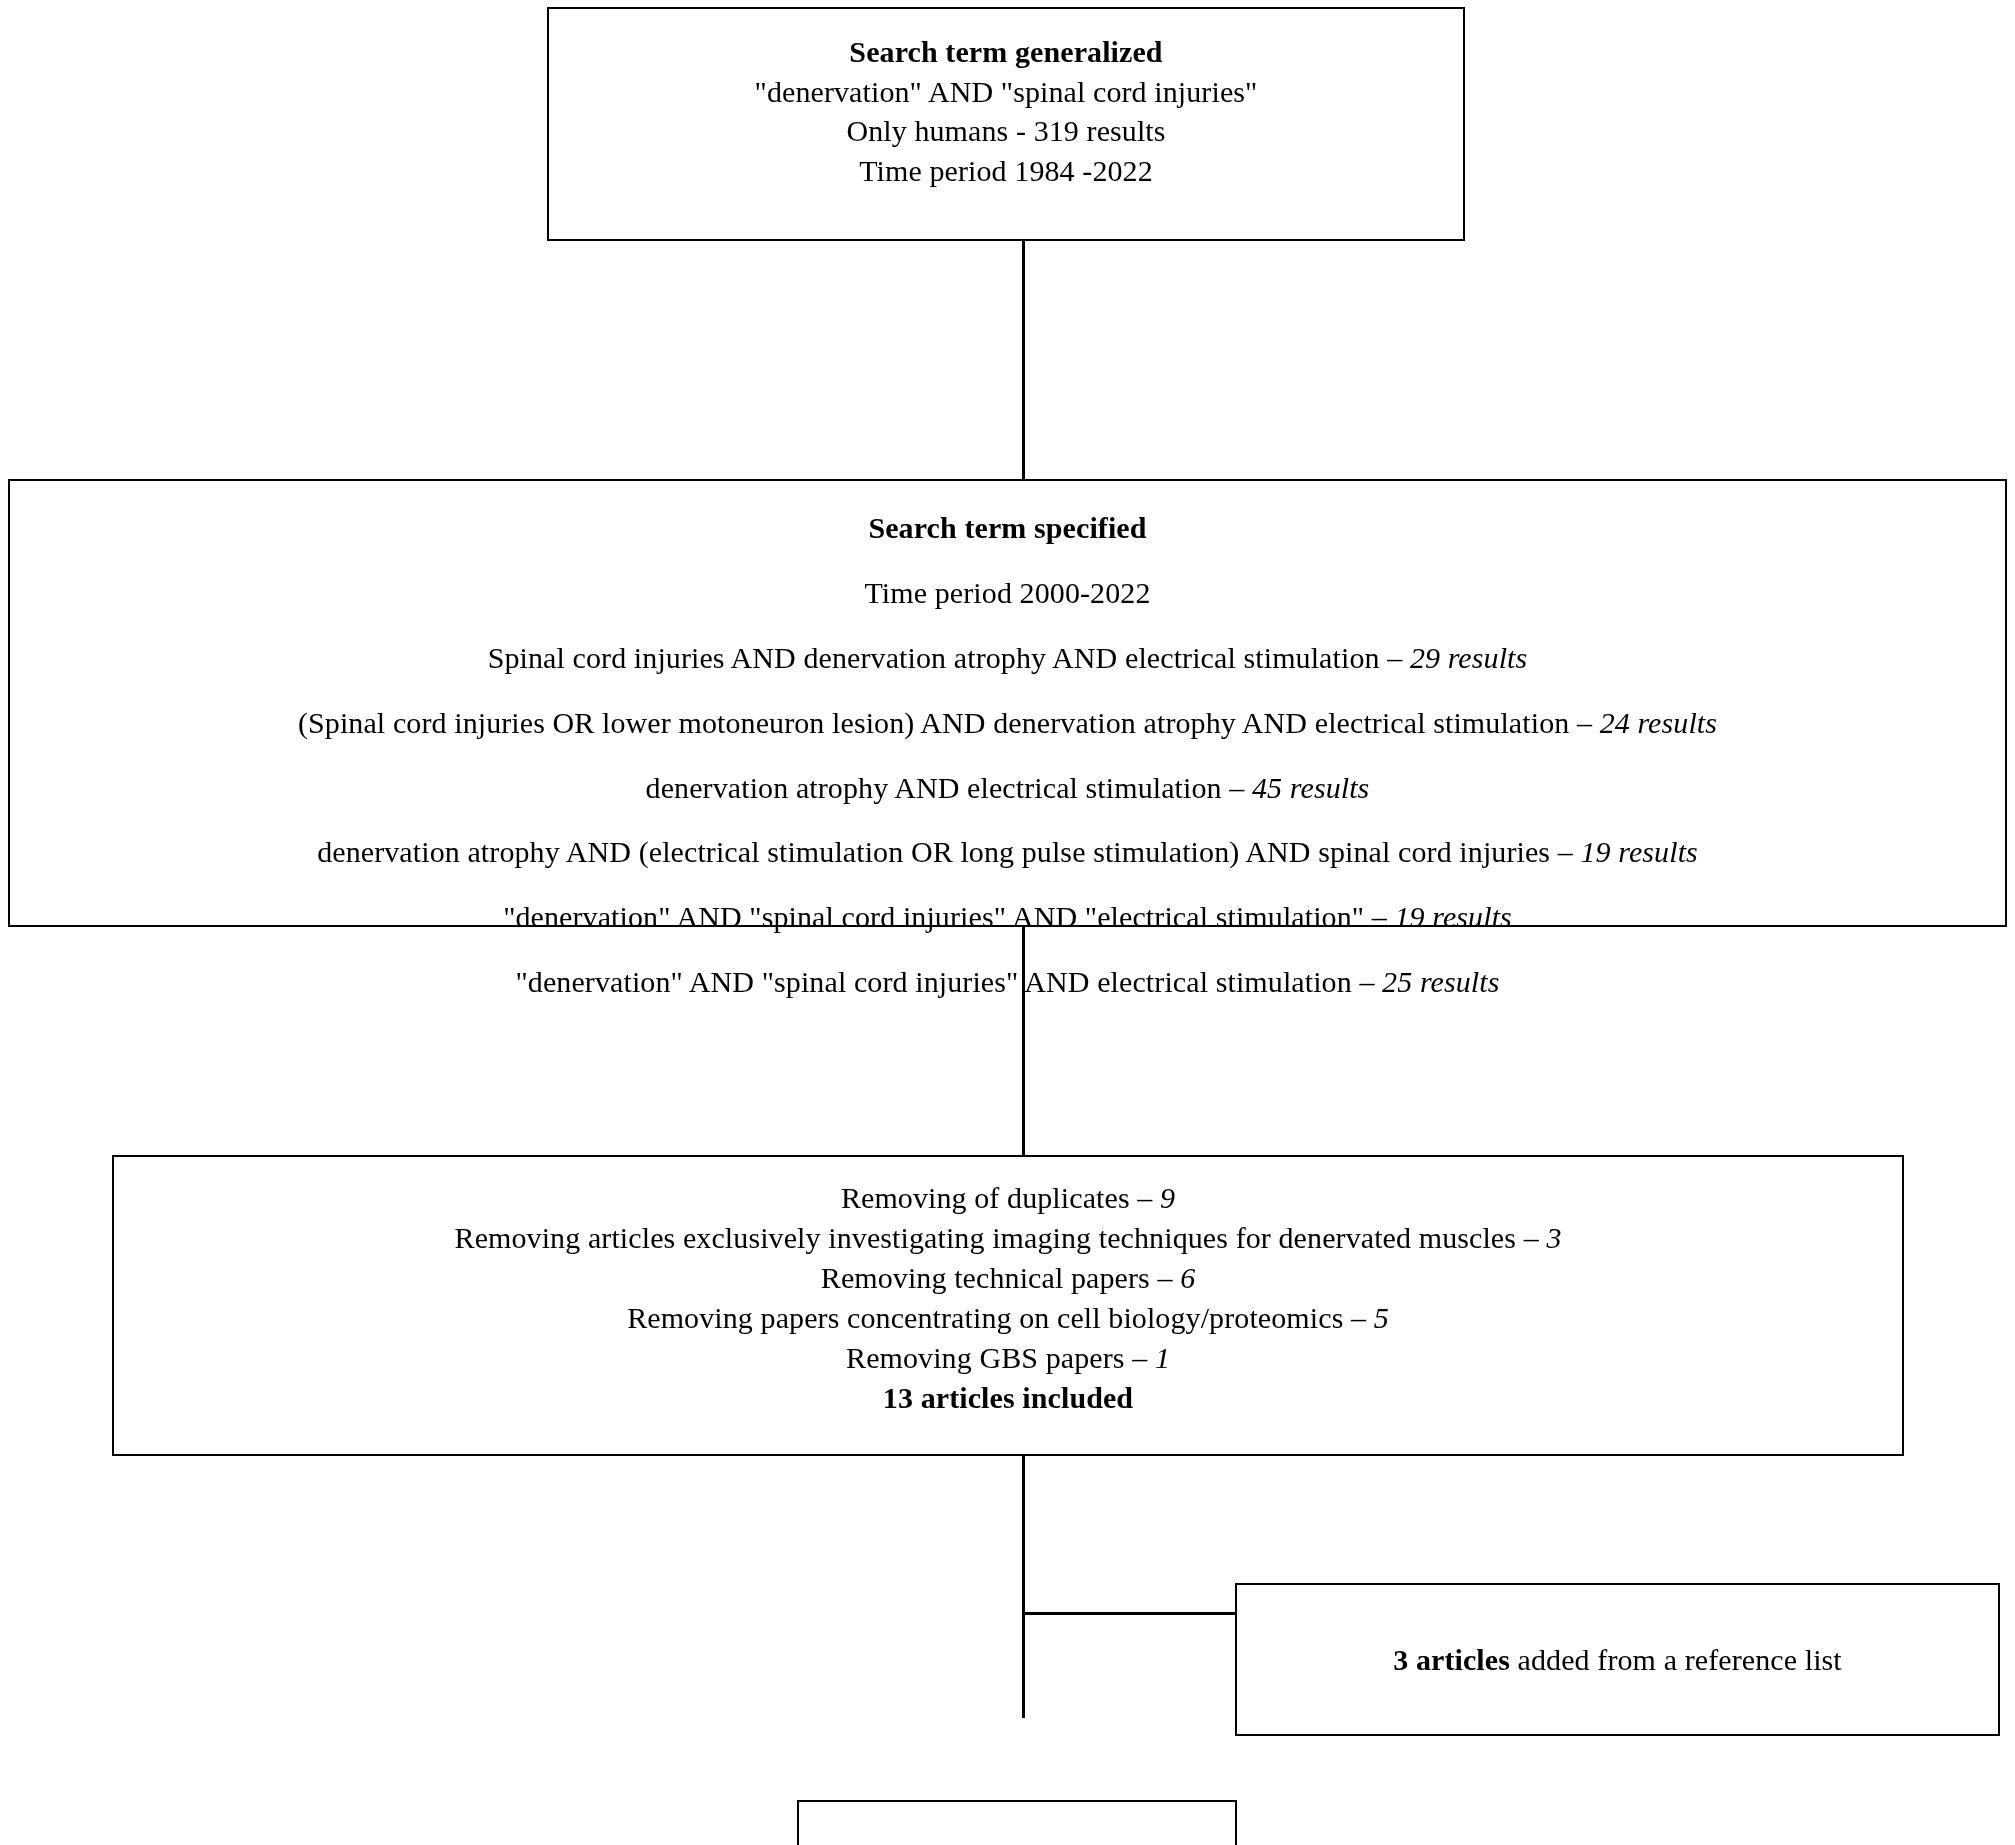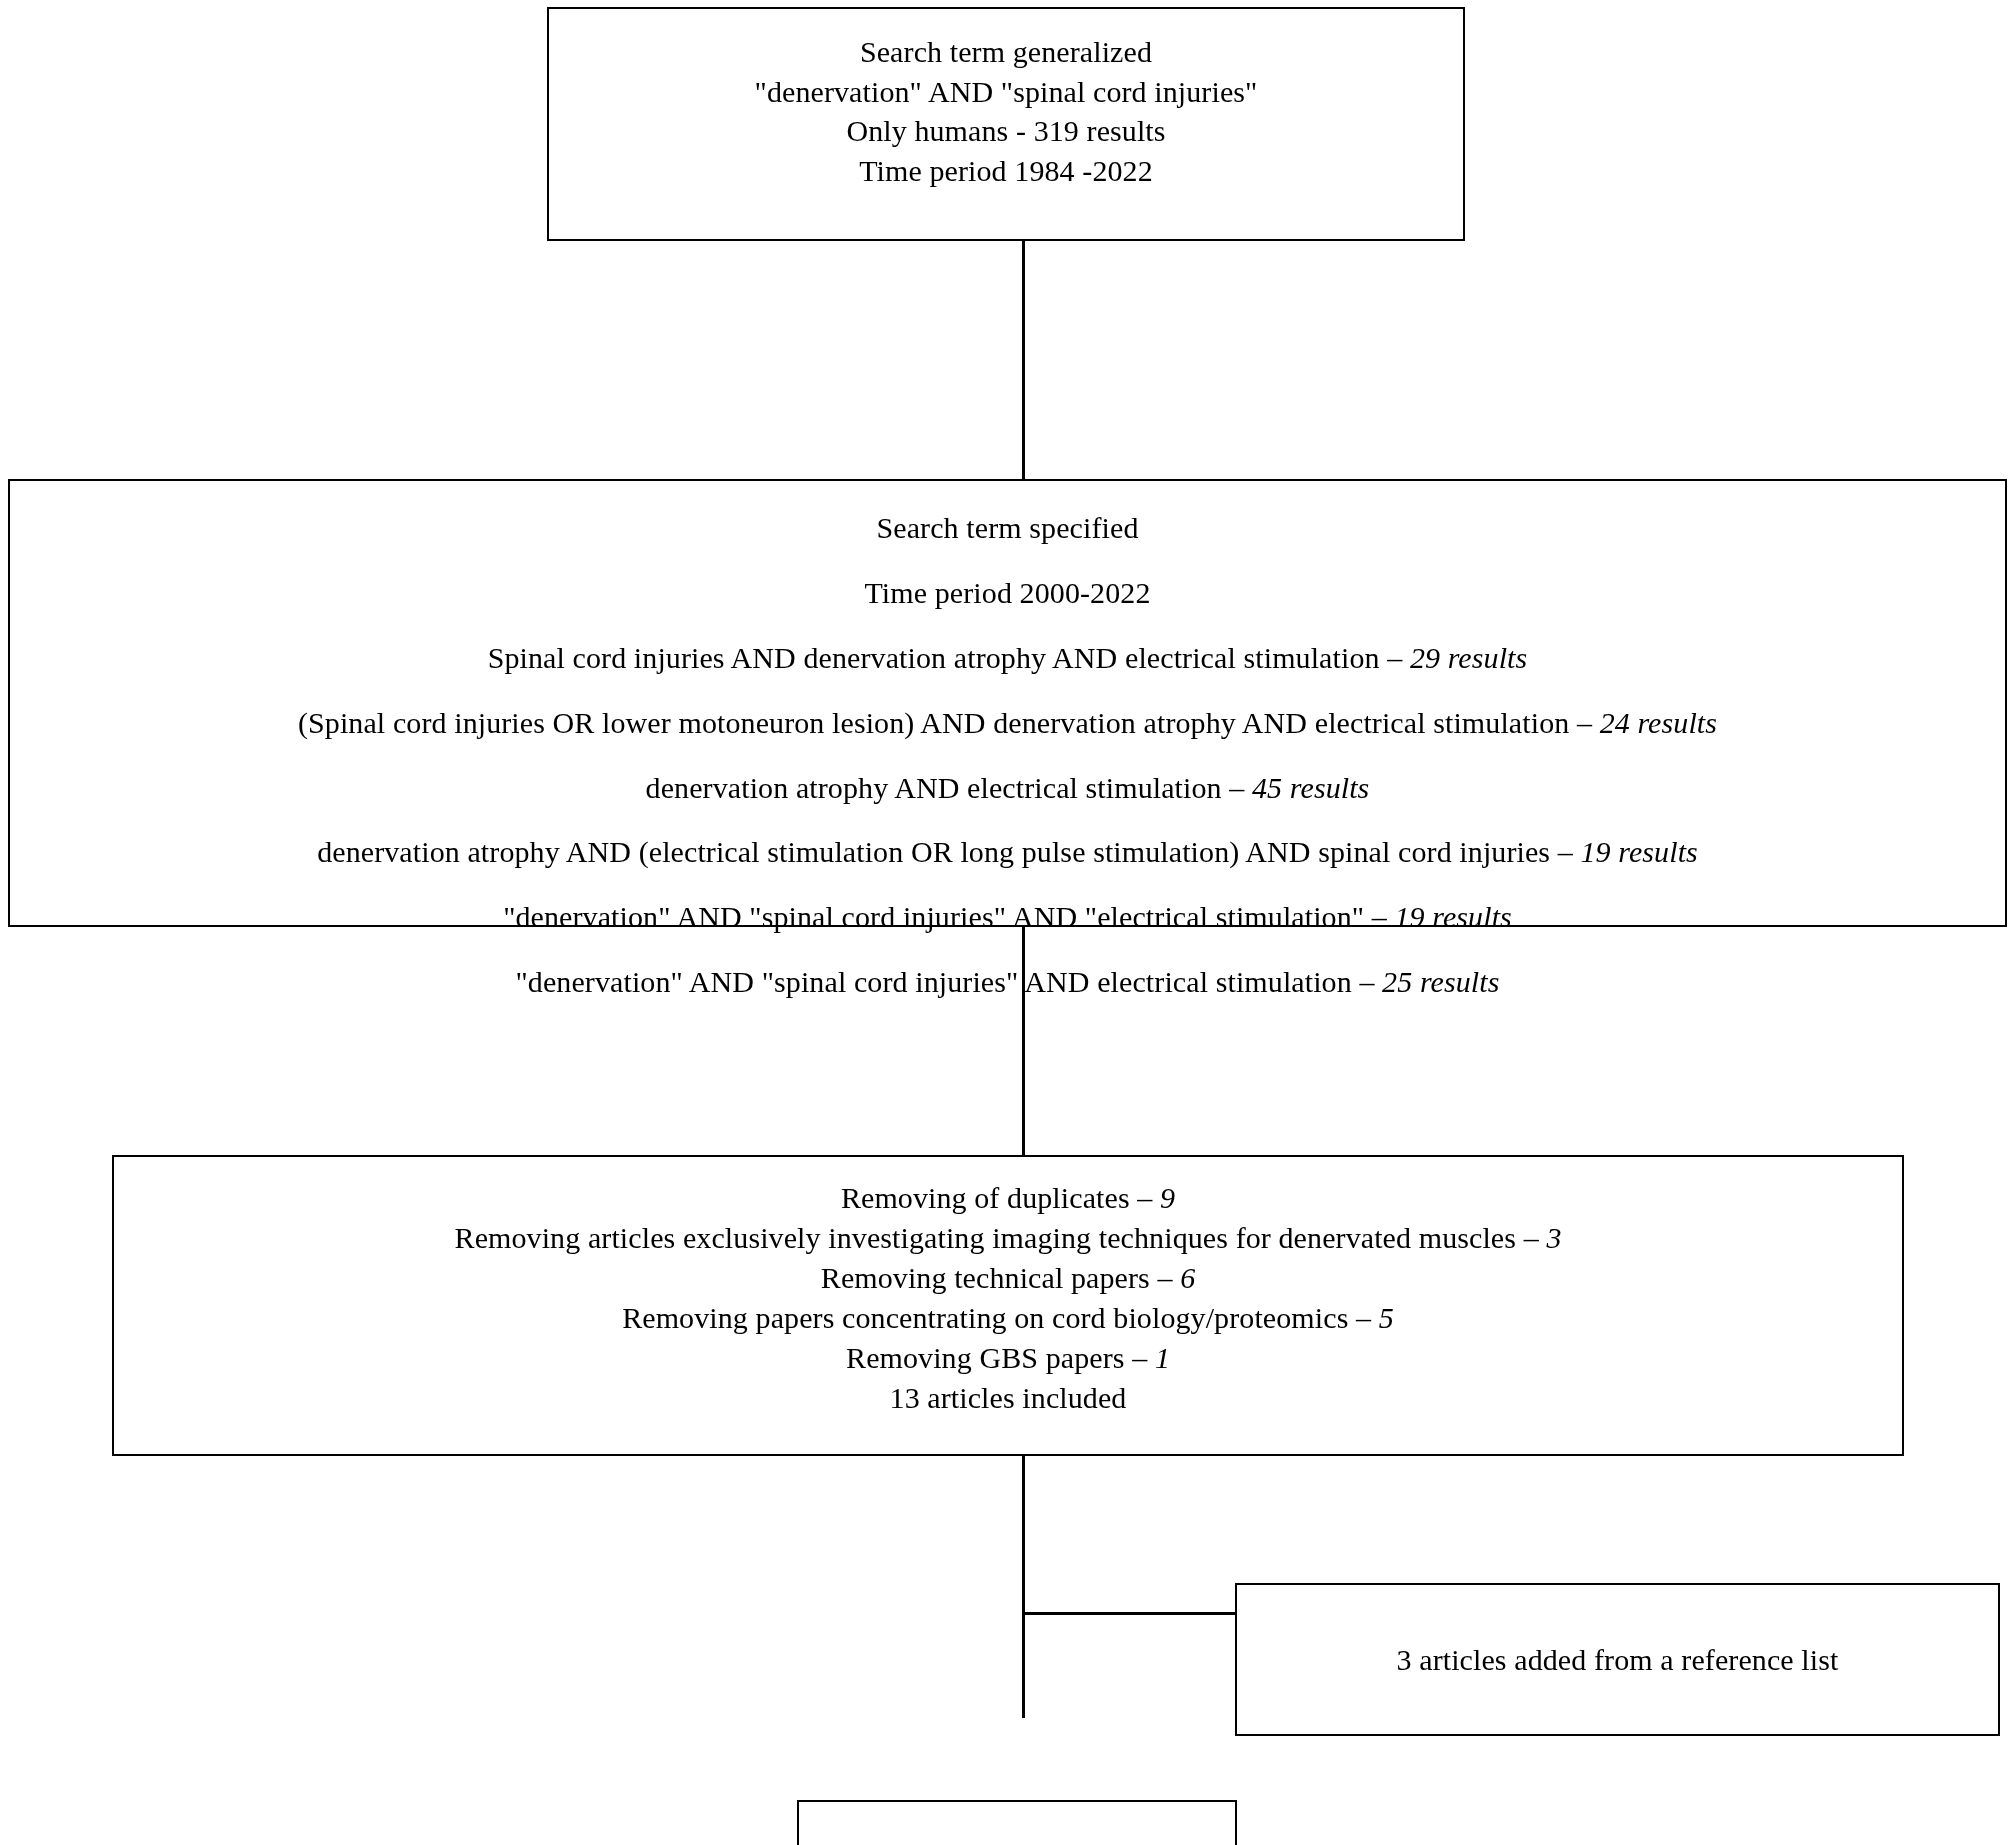--- a/index.html
+++ b/index.html
@@ -35,21 +35,21 @@
   }
   .ln {
     display: block;
     width: 100%;
     text-align: center;
     font-size: 30px;
     line-height: 1.33;
     white-space: nowrap;
     letter-spacing: 0.1px;
   }
-  .b  { font-weight: normal; }
+  .b  { font-weight: bold; }
   .i  { font-style: italic; text-align: center; }
 
   
   #box-generalized {
     left: 547px; top: 6.7px;
     width: 918px; height: 234px;
     padding-top: 23px;
   }
   
   #box-specified {
@@ -119,21 +119,21 @@
     <span class="ln"><span>"denervation" AND "spinal cord injuries" AND electrical stimulation – </span><span class="i">25 results</span></span>
   </div>
 
   <div class="box" id="box-exclusions">
     <span class="ln"><span>Removing of duplicates – </span><span class="i">9</span></span>
 
     <span class="ln"><span>Removing articles exclusively investigating imaging techniques for denervated muscles – </span><span class="i">3</span></span>
 
     <span class="ln"><span>Removing technical papers – </span><span class="i">6</span></span>
 
-    <span class="ln"><span>Removing papers concentrating on cord biology/proteomics – </span><span class="i">5</span></span>
+    <span class="ln"><span>Removing papers concentrating on cell biology/proteomics – </span><span class="i">5</span></span>
 
     <span class="ln"><span>Removing GBS papers – </span><span class="i">1</span></span>
 
     <span class="ln b">13 articles included</span>
   </div>
 
   <div class="box" id="box-reference-added">
     <span class="ln"><span class="b">3 articles</span><span> added from a reference list</span></span>
   </div>
 

